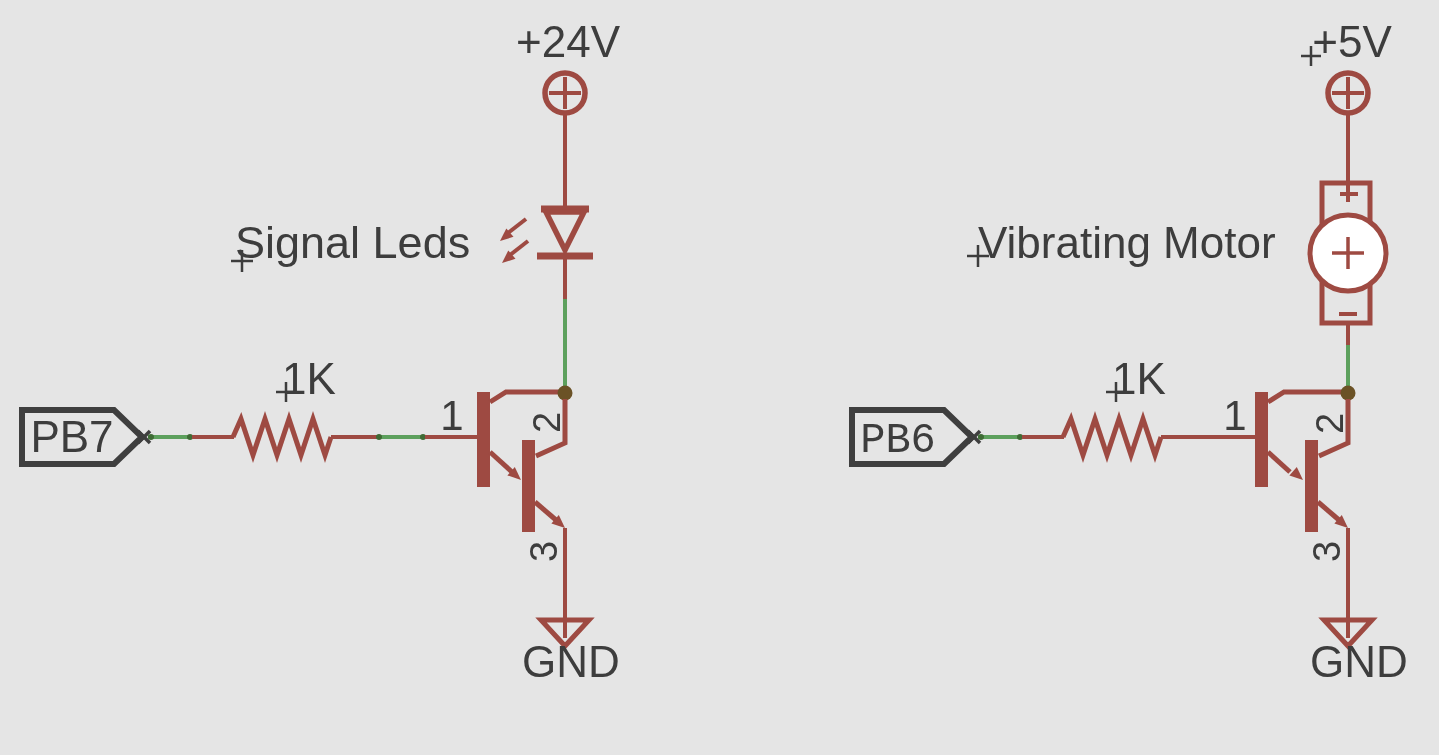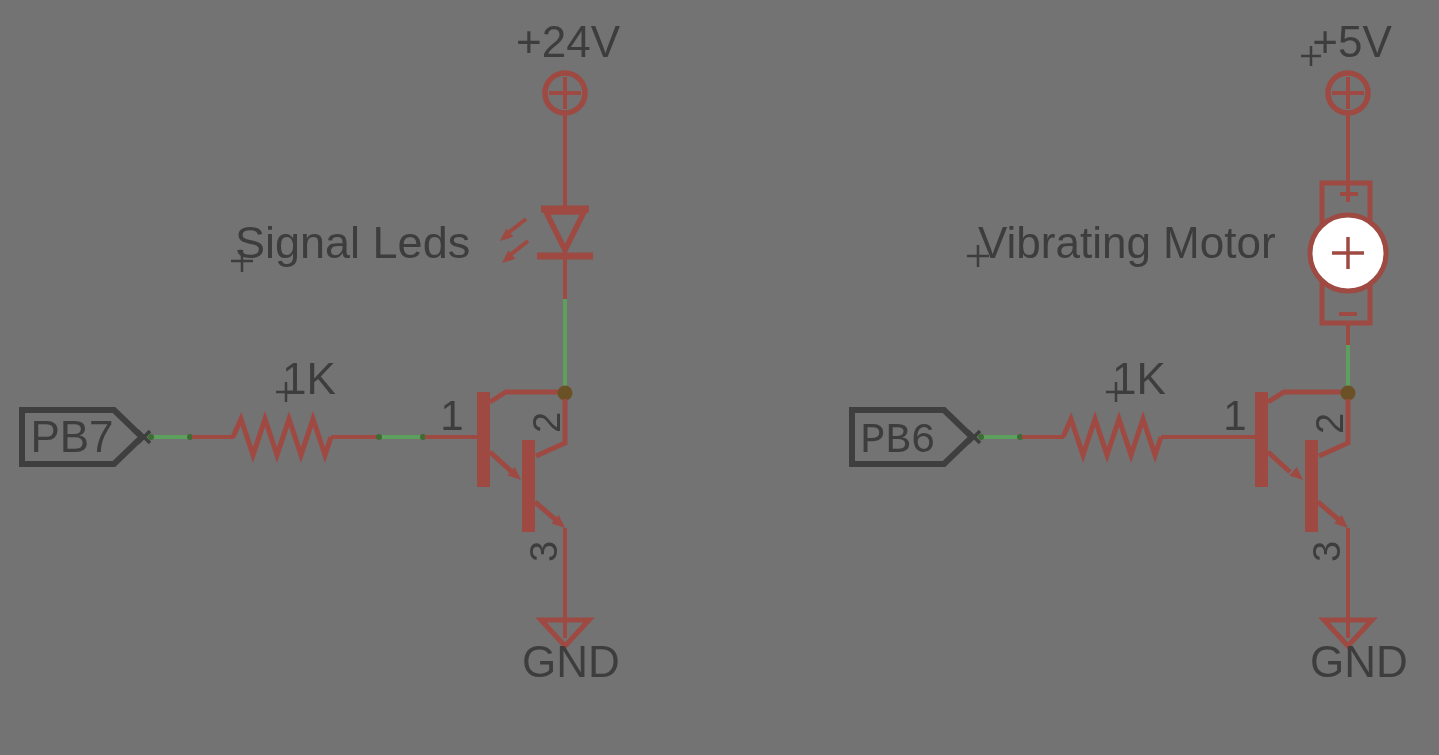--- a/index.html
+++ b/index.html
@@ -1,16 +1,16 @@
 <!DOCTYPE html>
 <html><head>
 <meta charset="utf-8">
 <style>
   html,body{margin:0;padding:0;background:#ffffff;}
-  .page{position:relative;width:1439px;height:755px;background:#737373;overflow:hidden;
+  .page{position:relative;width:1439px;height:755px;background:#e5e5e5;overflow:hidden;
         font-family:"Liberation Sans",sans-serif;}
   svg{position:absolute;left:0;top:0;}
   text{fill:#3d3d3d;font-family:"Liberation Sans",sans-serif;}
   .mono{font-family:"Liberation Mono",monospace;}
   .sym{stroke:#9e4a42;fill:none;}
   .symfill{fill:#9e4a42;stroke:none;}
   .net{stroke:#5da05d;fill:none;}
   .flag{stroke:#3f3f3f;fill:none;}
   .cross{stroke:#3d3d3d;fill:none;}
 </style>

